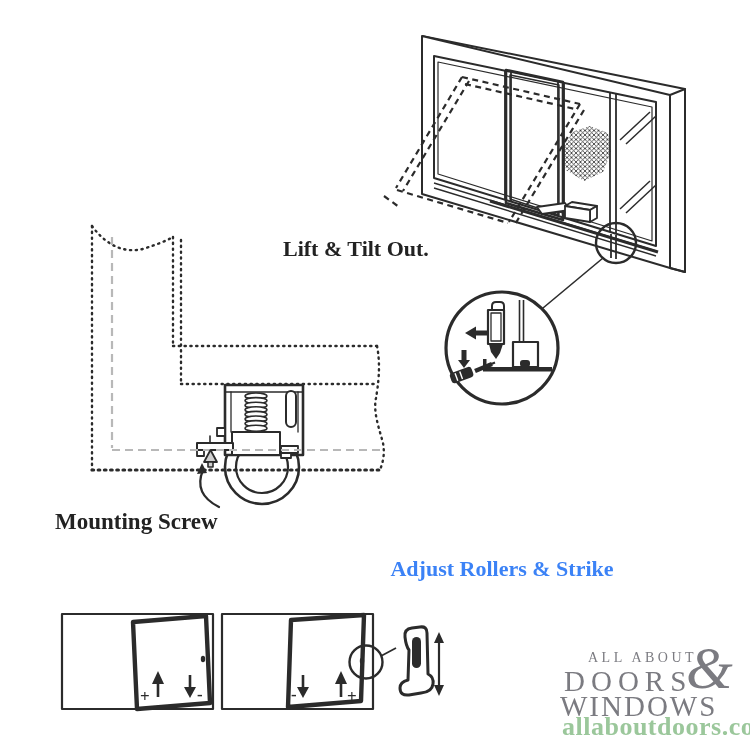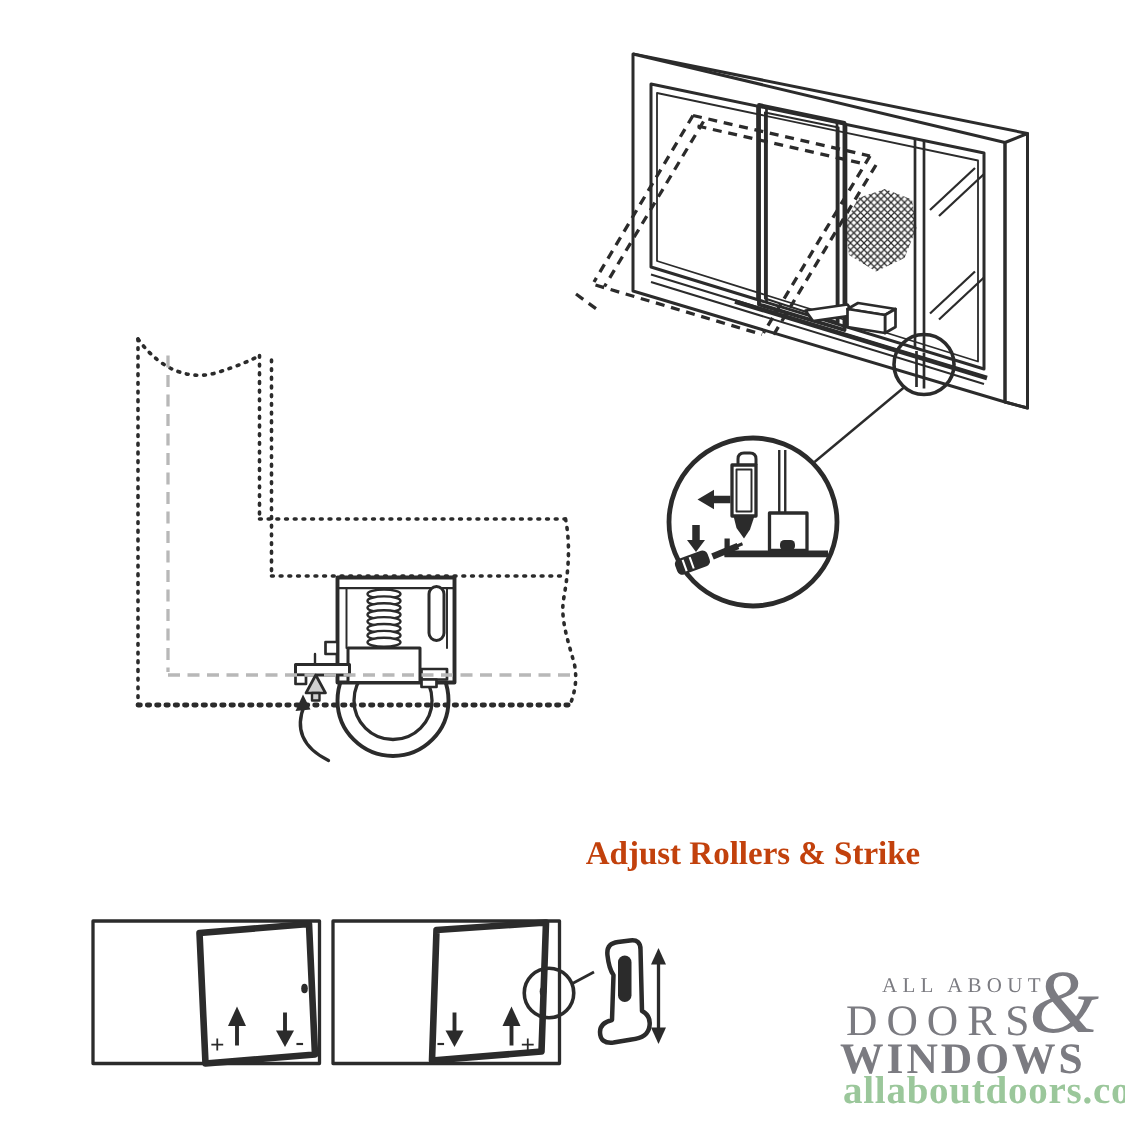--- a/index.html
+++ b/index.html
@@ -2,26 +2,26 @@
 <html><head>
 <meta charset="utf-8">
 <style>
   html,body{margin:0;padding:0;background:#fff;}
   .canvas{position:relative;width:750px;height:750px;background:#fff;overflow:hidden;
           font-family:"Liberation Serif", serif;}
   .canvas svg{position:absolute;left:0;top:0;}
   .lbl{position:absolute;color:#222;font-weight:bold;white-space:nowrap;}
   .lbl-lift{left:283px;top:236px;font-size:22px;}
   .lbl-mount{left:55px;top:509px;font-size:23px;}
-  .lbl-adjust{left:347px;top:556px;width:310px;text-align:center;font-size:22px;line-height:26px;font-weight:bold;color:#c2410c;position:absolute;}
+  .lbl-adjust{left:347px;top:556px;width:310px;text-align:center;font-size:22px;line-height:26px;font-weight:bold;color:#3b82f6;position:absolute;}
   .logo{position:absolute;}
   .logo-allabout{left:588px;top:650px;font-size:14px;letter-spacing:3.5px;font-weight:normal;}
   .logo-doors{left:564px;top:665px;font-size:29px;letter-spacing:6px;font-weight:normal;}
   .logo-amp{left:686px;top:638px;font-size:60px;font-style:italic;font-weight:normal;line-height:1;}
-  .logo-windows{left:560px;top:690px;font-size:29px;letter-spacing:2px;font-weight:bold;}
+  .logo-windows{left:560px;top:690px;font-size:29px;letter-spacing:2px;font-weight:normal;}
   .logo-site{left:562px;top:712px;font-size:26px;font-weight:bold;letter-spacing:0.5px;}
   .svgtext{font-family:"Liberation Serif", serif;font-weight:bold;}
 </style>
 </head>
 <body>
 
 <div class="canvas">
 
 <svg width="750" height="750" viewBox="0 0 750 750">
   <defs>
@@ -233,20 +233,22 @@
       <rect x="412" y="637" width="9" height="31" rx="4.5" fill="#2b2b2b" stroke="none"></rect>
     </g>
     <g>
       <line x1="439" y1="641" x2="439" y2="687" stroke-width="2.2"></line>
       <polygon points="434,643 444,643 439,632" fill="#2b2b2b" stroke="none"></polygon>
       <polygon points="434,685 444,685 439,696" fill="#2b2b2b" stroke="none"></polygon>
     </g>
   </g>
 </svg>
 
+<div class="lbl lbl-lift">Lift &amp; Tilt Out.</div>
+<div class="lbl lbl-mount">Mounting Screw</div>
 <div class="lbl-adjust">
   <div>Adjust Rollers &amp; Strike</div>
 </div>
 
 <div>
   <div class="logo logo-allabout" style="color:#7b7b81;">ALL ABOUT</div>
   <div class="logo logo-amp" style="color:#7b7b81;">&amp;</div>
   <div class="logo logo-doors" style="color:#7b7b81;">DOORS</div>
   <div class="logo logo-windows" style="color:#7b7b81;">WINDOWS</div>
   <div class="logo logo-site" style="color:#9bc79b;">allaboutdoors.com</div>

